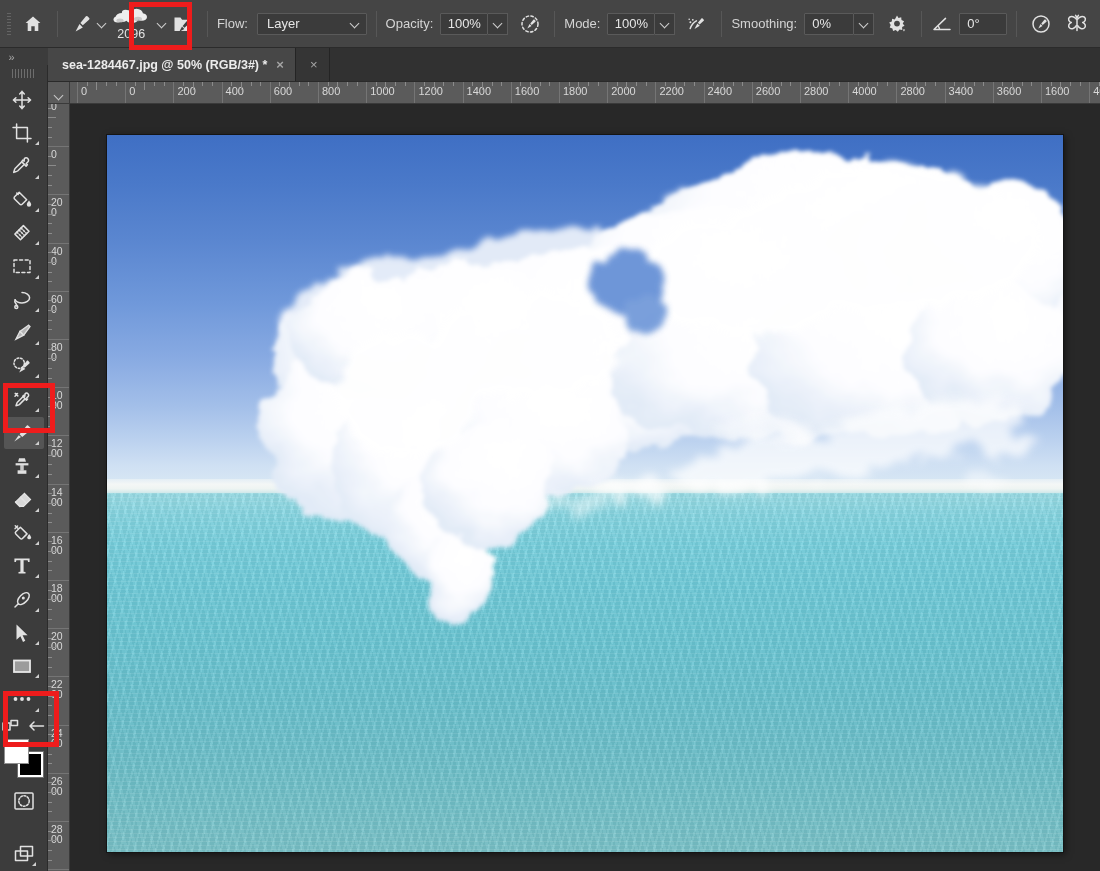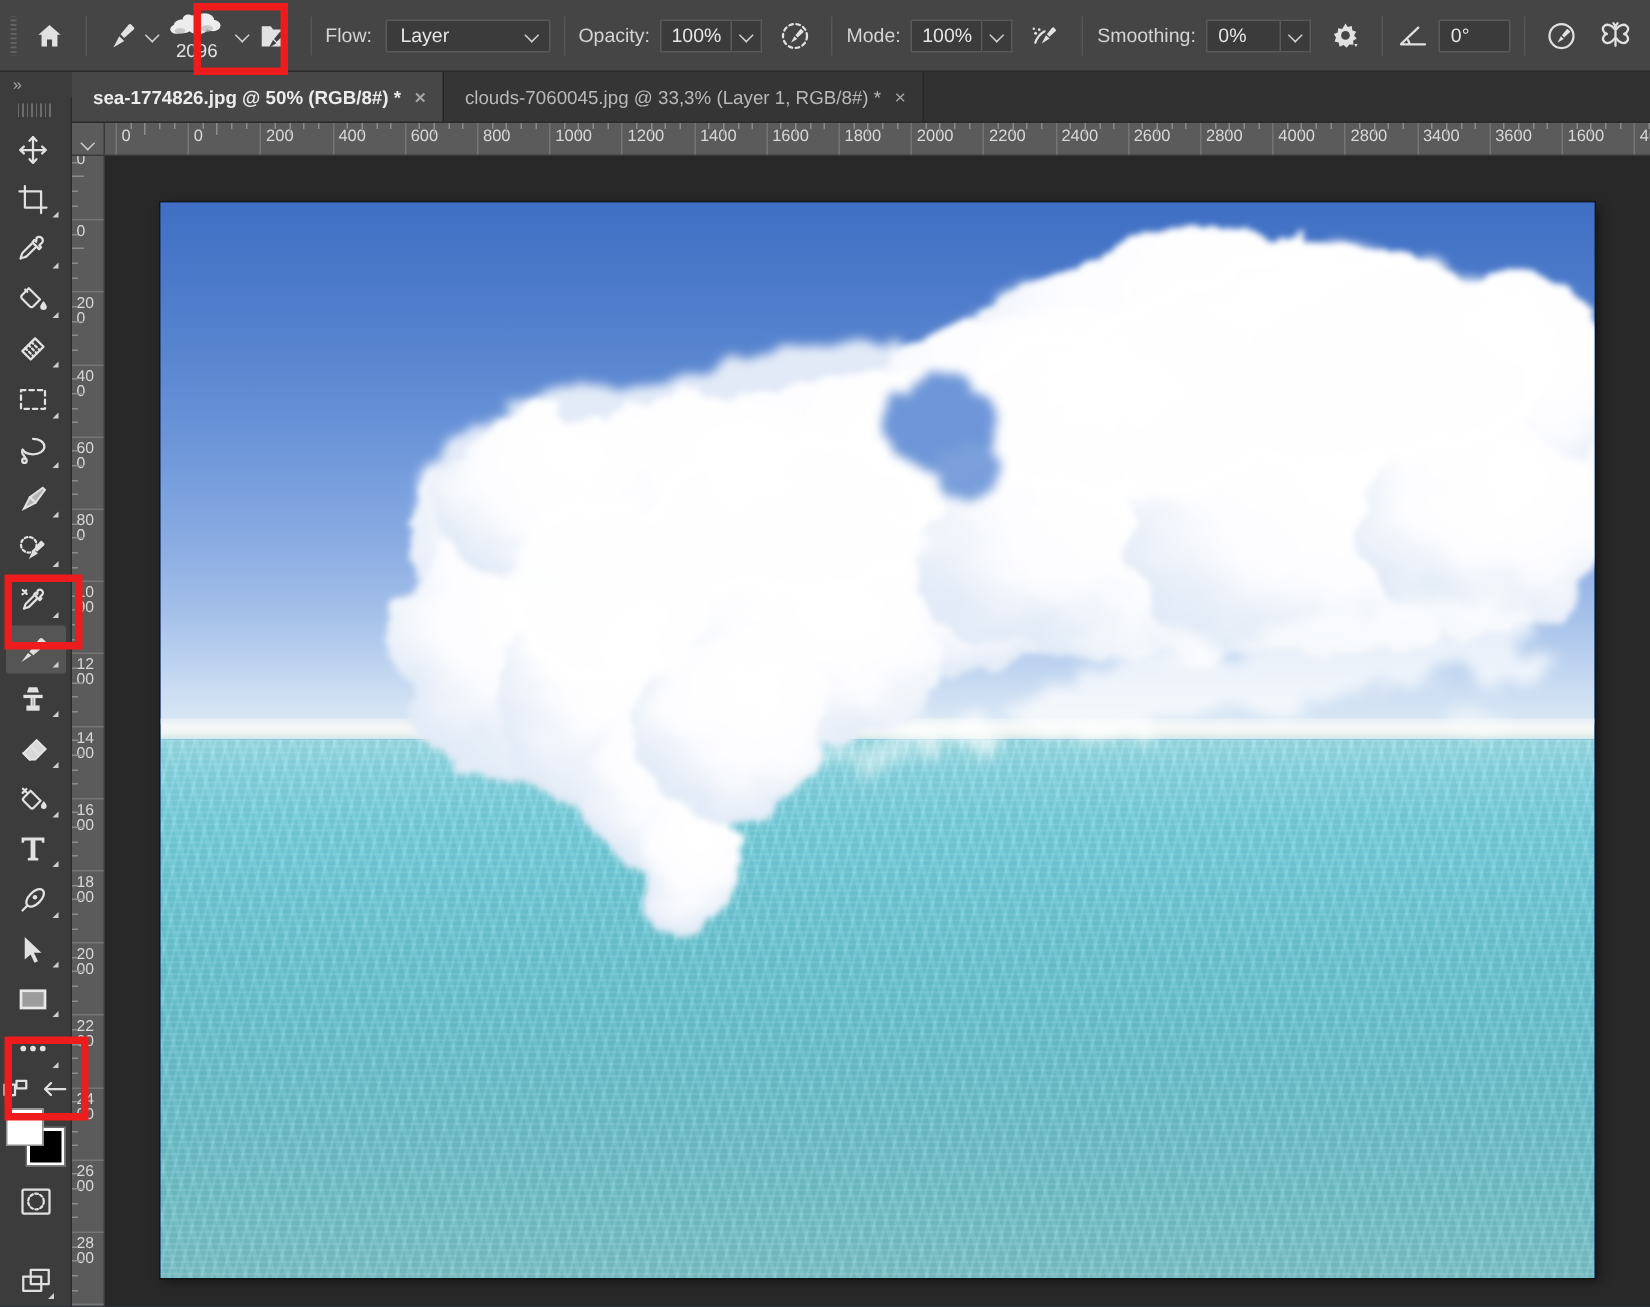--- a/index.html
+++ b/index.html
@@ -353,25 +353,24 @@
         </svg>
       </span>
     </div>
   </div>
 
   <div class="redbox" style="left: 129px; top: 2px; width: 63px; height: 48px; border-color: rgb(238, 28, 28);"></div>
 
   <div id="tab-bar">
     <div class="tb-left"></div>
     <div class="tab active">
-      <span>sea-1774826.jpg @ 50% (RGB/8#) *</span>
+      <span>sea-1284467.jpg @ 50% (RGB/3#) *</span>
       <span class="x">×</span>
     </div>
     <div class="tab">
-      <span>clouds-7060045.jpg @ 33,3% (Layer 1, RGB/8#) *</span>
       <span class="x">×</span>
     </div>
   </div>
 
   <div id="tools">
     <div id="tools-collapse">»</div>
     <div id="tools-grip"></div>
 
     <div class="tool">
       <span>

